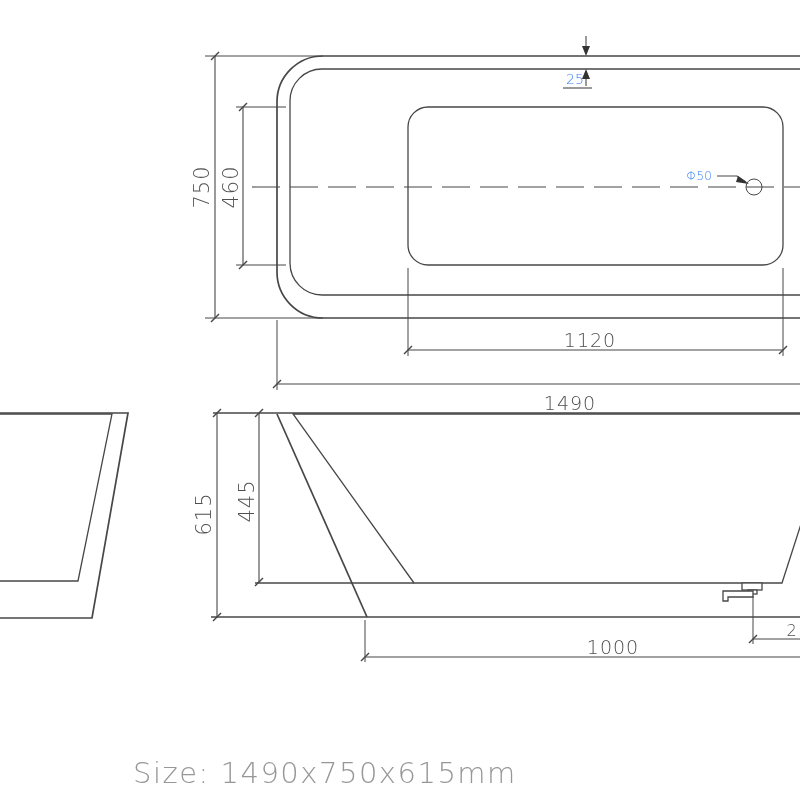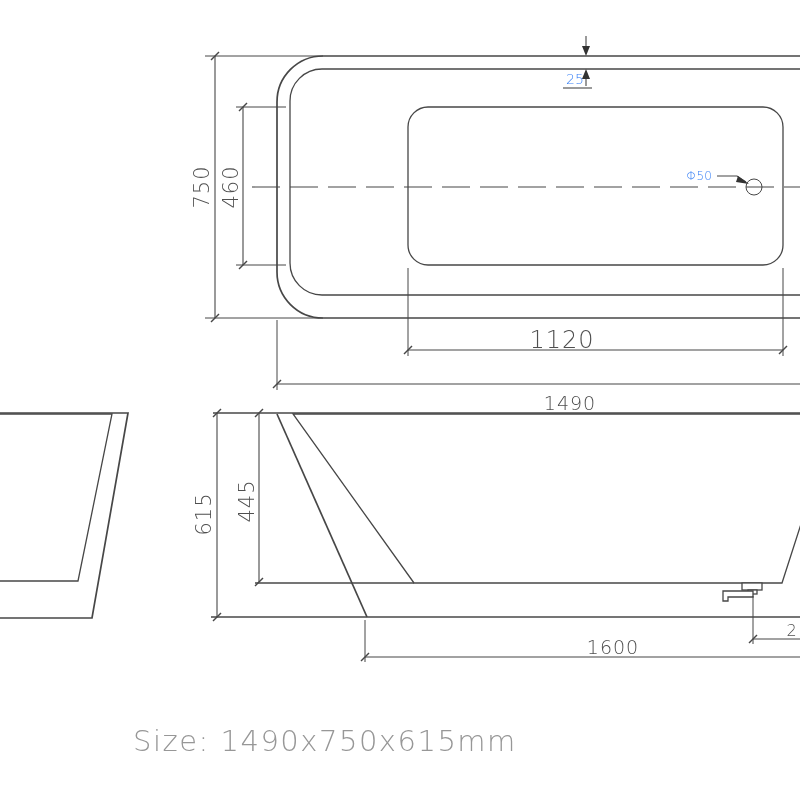--- a/index.html
+++ b/index.html
@@ -113,26 +113,26 @@
     <line class="tick" x1="213" y1="417" x2="221" y2="409"></line>
     <line class="tick" x1="213" y1="621" x2="221" y2="613"></line>
     <line class="tick" x1="255" y1="417" x2="263" y2="409"></line>
     <line class="tick" x1="255" y1="586" x2="263" y2="578"></line>
     <line class="tick" x1="361" y1="661" x2="369" y2="653"></line>
     <line class="tick" x1="749" y1="643" x2="757" y2="635"></line>
   </svg>
 
   <div class="dim-label rot" style="left:202px; top:187px; font-size:21px;">750</div>
   <div class="dim-label rot" style="left:231px; top:187px; font-size:21px;">460</div>
-  <div class="dim-label" style="left:562px; top:340px; font-size:24px;">1120</div>
+  <div class="dim-label" style="left:590px; top:340px; font-size:19px;">1120</div>
   <div class="dim-label" style="left:570px; top:374px; font-size:19px;margin-top:29px;">1490</div>
   <div class="dim-label small-dim" style="left:575px; top:79px; font-size:14px;">25</div>
   <div class="dim-label small-dim" style="left:699px; top:176px; font-size:12px;text-align:center;">Φ50</div>
 
   <div class="dim-label rot" style="left:204px; top:514px; font-size:21px;">615</div>
   <div class="dim-label rot" style="left:247px; top:501px; font-size:21px;">445</div>
-  <div class="dim-label" style="left:613px; top:647px; font-size:19px;">1600</div>
+  <div class="dim-label" style="left:613px; top:647px; font-size:19px;">1000</div>
   <div class="dim-label" style="left:792px; top:630px; font-size:16px;">2</div>
 
 
-  <div id="size-label" style="left:133px; top:724px;text-align:right;">Size: 1490x750x615mm</div>
+  <div id="size-label" style="left:133px; top:756px;text-align:right;">Size: 1490x750x615mm</div>
 
 </div>
 
 </body></html>

